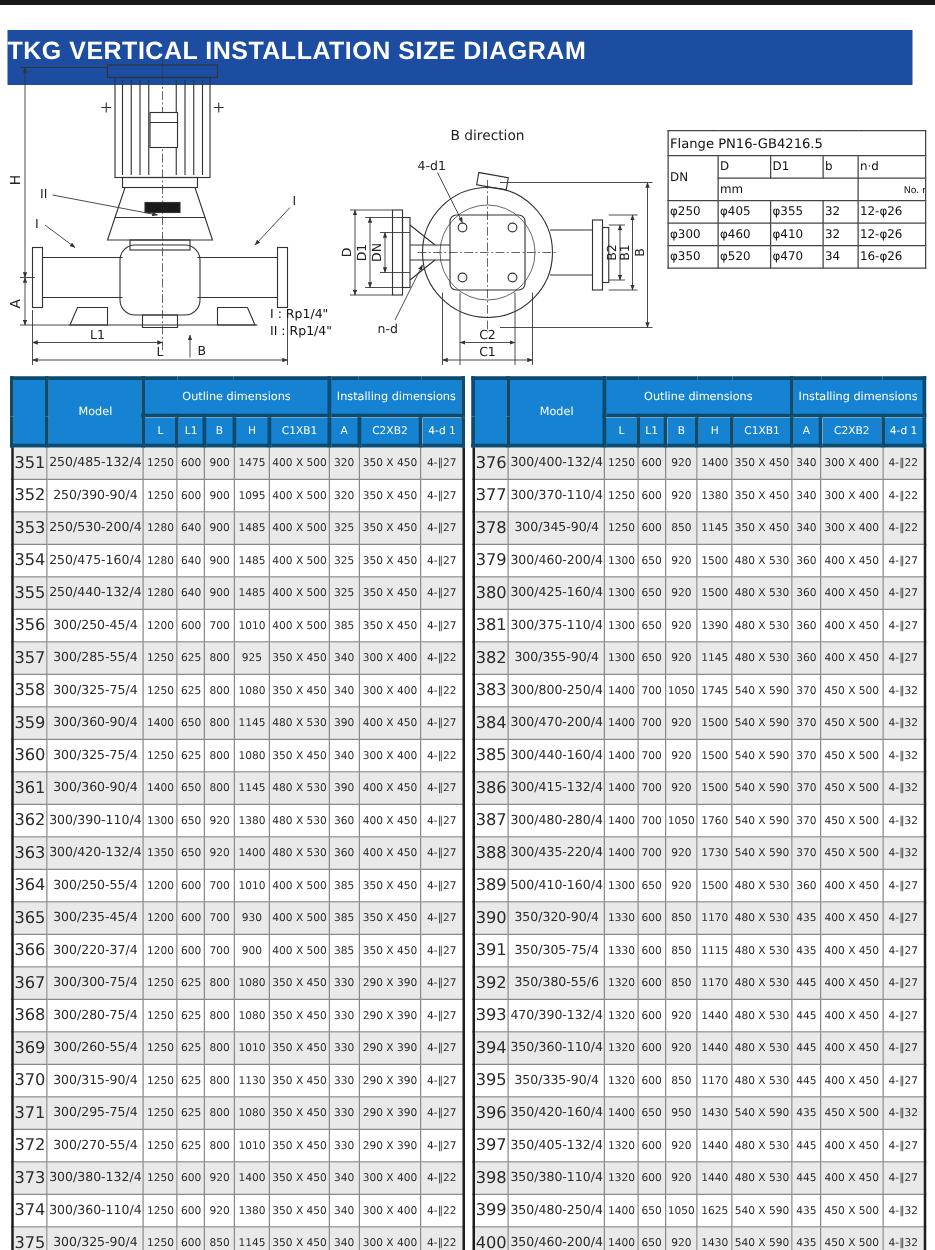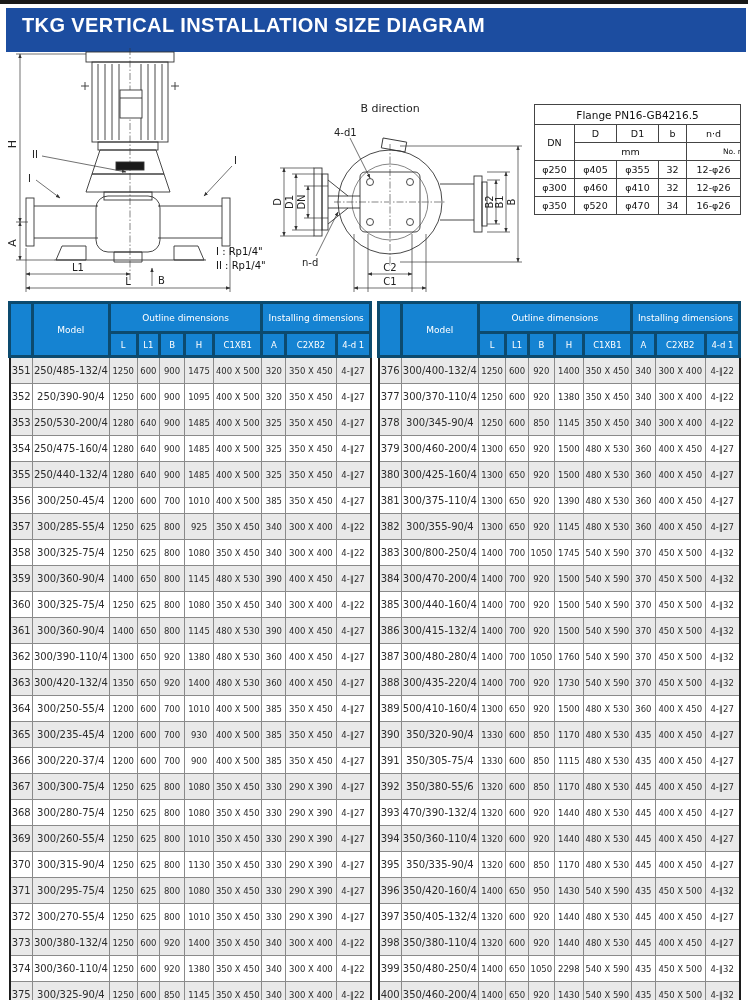--- a/index.html
+++ b/index.html
@@ -1,44 +1,44 @@
 <!DOCTYPE html>
 <html><head>
 <meta charset="utf-8">
 <style>
   html,body{margin:0;padding:0;background:#fff;}
   .page{position:relative;width:748px;height:1000px;background:#ffffff;overflow:hidden;
         font-family:"DejaVu Sans","Liberation Sans",sans-serif;color:#222;}
   .topline{position:absolute;left:0;top:0;width:748px;height:4px;background:#191919;}
-  .titlebar{position:absolute;left:6px;top:8px;width:724px;height:44px;background:#1c4da0;
-            color:#fff;font-size:20px;font-weight:bold;line-height:35px;padding-left:16px;
+  .titlebar{position:absolute;left:6px;top:24px;width:724px;height:44px;background:#1c4da0;
+            color:#fff;font-size:20px;font-weight:bold;line-height:35px;
             letter-spacing:.4px;font-family:"Liberation Sans","DejaVu Sans",sans-serif;}
   
   .pump-svg{position:absolute;left:6px;top:46px;}
   .bdir-svg{position:absolute;left:250px;top:96px;}
   svg text{font-family:"DejaVu Sans","Liberation Sans",sans-serif;fill:#222;}
   .ports-note{position:absolute;left:216px;top:245px;font-size:10px;line-height:1.4;color:#111;}
   
   .flange{position:absolute;left:534px;top:104px;width:206px;border-collapse:collapse;
           font-size:9.5px;color:#111;table-layout:fixed;}
-  .flange th,.flange td{border:1px solid #444;text-align:center;padding:1px 1px;height:15px;
+  .flange th,.flange td{border:1px solid #444;text-align:left;padding:1px 1px;height:15px;
           overflow:hidden;white-space:nowrap;font-weight:normal;}
   .flange .ft-title{font-size:10.5px;height:17px;}
   .flange .small{font-size:7.5px;padding-left:36px;}
   
   .main-wrap{position:absolute;left:8px;top:301px;width:733px;display:flex;gap:5px;}
   table.main{border-collapse:collapse;table-layout:fixed;flex:1;border:2px solid #1d1d1d;}
   table.main th{background:#1583d2;color:#fff;font-weight:normal;border:3px solid #0c4a6e;
           overflow:hidden;white-space:nowrap;}
   table.main tr.h1 th{font-size:9px;height:25px;}
   table.main tr.h2 th{font-size:8.5px;height:19px;}
   table.main td{border:1px solid #8a8a8a;text-align:center;font-size:8.5px;color:#2b2b2b;
           height:25px;overflow:hidden;white-space:nowrap;padding:0 1px;}
   table.main td.c-model{font-size:10px;}
-  table.main td.c-num{font-size:10px;margin-top:34px;}
+  table.main td.c-num{font-size:13px;margin-top:34px;}
   table.main tbody tr:nth-child(odd){background:#e9e9e9;}
   table.main tbody tr:nth-child(even){background:#ffffff;}
 </style>
 </head>
 <body>
 
 <div class="page">
   <div class="topline"></div>
   <div class="titlebar">TKG VERTICAL INSTALLATION SIZE DIAGRAM</div>
 
@@ -869,21 +869,21 @@
     <td>445</td>
     <td>400 X 450</td>
     <td>4-∥27</td>
   </tr>
           <tr>
     <td class="c-num">399</td>
     <td class="c-model">350/480-250/4</td>
     <td>1400</td>
     <td>650</td>
     <td>1050</td>
-    <td>2298</td>
+    <td>1625</td>
     <td>540 X 590</td>
     <td>435</td>
     <td>450 X 500</td>
     <td>4-∥32</td>
   </tr>
           <tr>
     <td class="c-num">400</td>
     <td class="c-model">350/460-200/4</td>
     <td>1400</td>
     <td>650</td>

